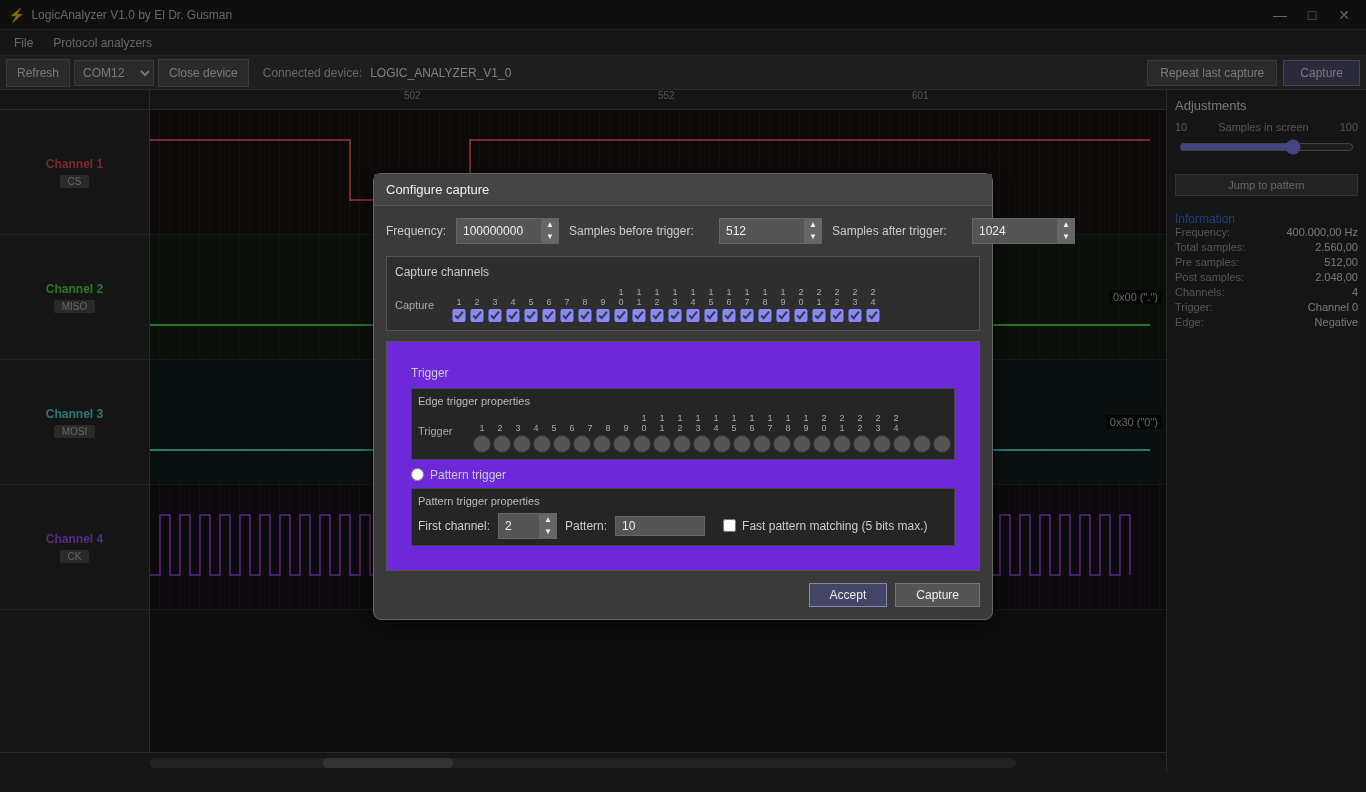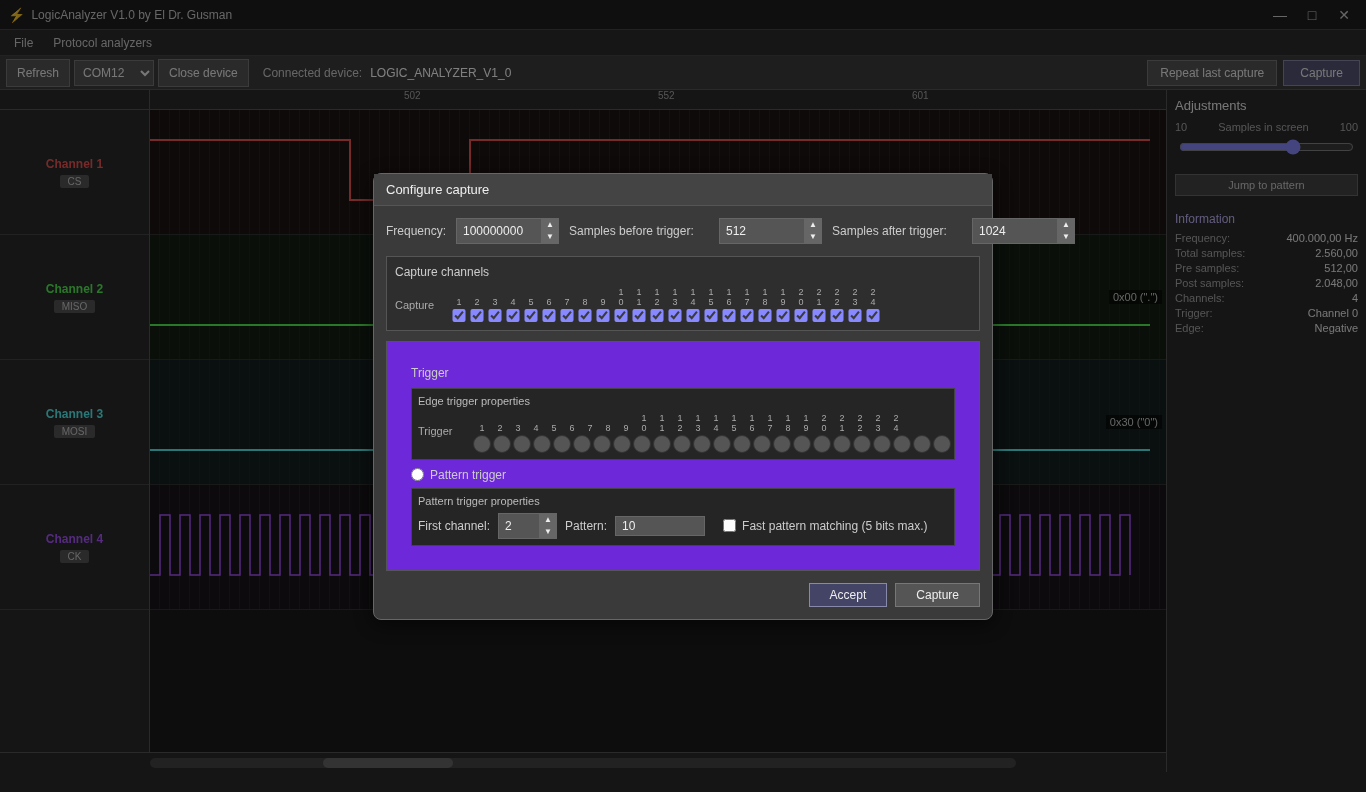--- a/index.html
+++ b/index.html
@@ -190,21 +190,21 @@
       color: #ccc;
       border: 1px solid #666;
       padding: 4px 8px;
       cursor: pointer;
       font-size: 11px;
       margin-top: 8px;
       width: 100%;
     }
 
     .info-section { margin-top: 16px; }
-    .info-title { color: #c4b5fd; font-size: 12px; margin-bottom: 6px; }
+    .info-title { color: #3b82f6; font-size: 12px; }
     .info-row {
       display: flex;
       justify-content: space-between;
       font-size: 11px;
       color: #aaa;
       margin-bottom: 3px;
     }
     .info-val { color: #eee; }
 
     

